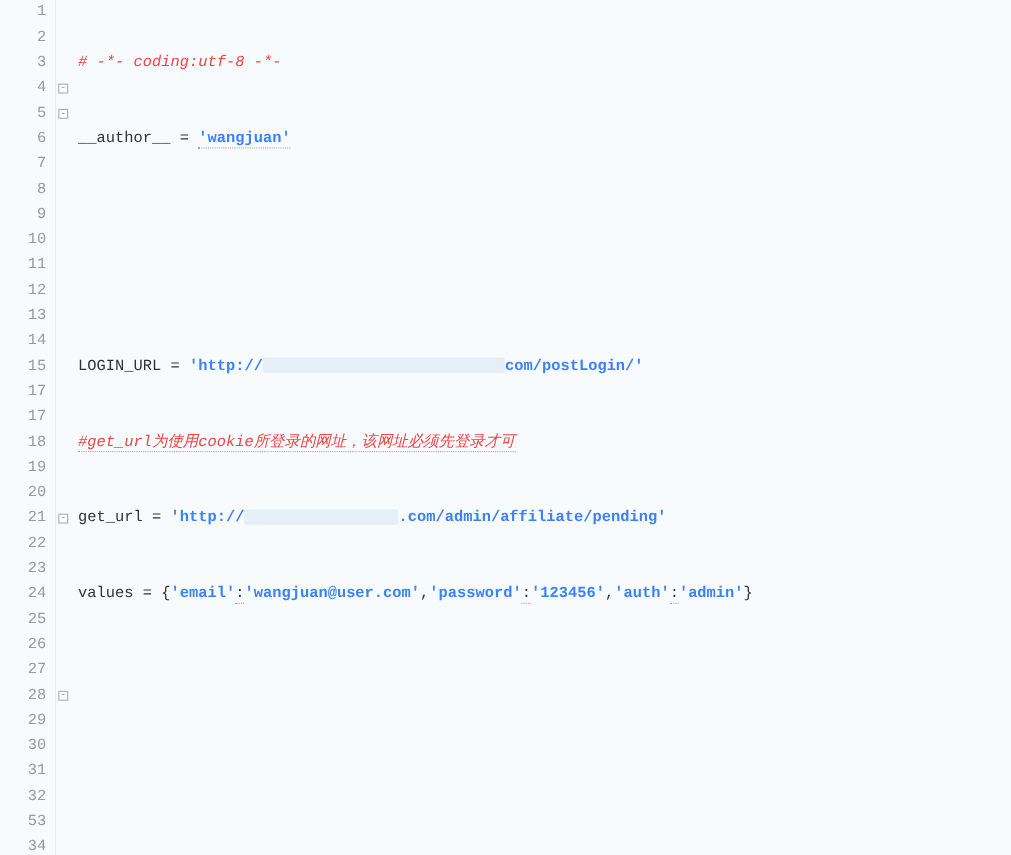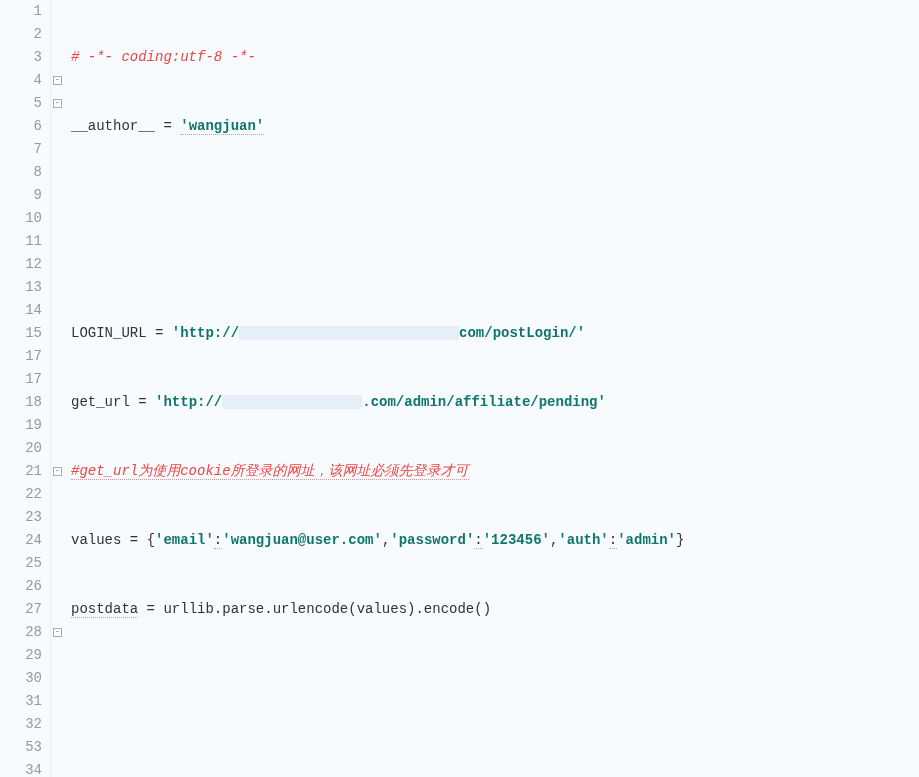--- a/index.html
+++ b/index.html
@@ -48,21 +48,21 @@
   }
   .code {
     padding-left: 6px;
     white-space: pre;
   }
   .line {
     height: 23px;
   }
   .comment { color: #ef4444; font-style: italic; }
   .kw      { color: #0a2a5a; font-weight: bold; }
-  .str     { color: #0f766e; font-weight: bold; }
+  .str     { color: #3b82f6; font-weight: bold; }
   .warn    { border-bottom: 1px dotted #c79aa0; }
   .redacted {
     display: inline-block;
     width: 220px;
     height: 14px;
     background: #e6eef7;
     vertical-align: middle;
     border-radius: 2px;
   }
   .redacted.sm { width: 140px; }
@@ -112,24 +112,23 @@
       <div class="fold-marker" style="top: 99px;">-</div>
       <div class="fold-marker" style="top: 467px;">-</div>
       <div class="fold-marker" style="top: 628px;">-</div>
     </div>
   <div class="code" id="code">
     <div class="line"><span class="comment"># -*- coding:utf-8 -*-</span></div>
     <div class="line"><span>__author__</span><span> = </span><span class="str warn">'wangjuan'</span></div>
     <div class="line"></div>
     <div class="line"></div>
     <div class="line"><span>LOGIN_URL</span><span> = </span><span class="str">'http://</span><span class="redacted"></span><span class="str">com/postLogin/'</span></div>
+    <div class="line"><span class="comment warn">#get_url为使用cookie所登录的网址，该网址必须先登录才可</span></div>
     <div class="line"><span>get_url</span><span> = </span><span class="str">'http://</span><span class="redacted sm"></span><span class="str">.com/admin/affiliate/pending'</span></div>
-    <div class="line"><span class="comment warn">#get_url为使用cookie所登录的网址，该网址必须先登录才可</span></div>
     <div class="line"><span>values</span><span> = {</span><span class="str">'email'</span><span class="warn">:</span><span class="str">'wangjuan@user.com'</span><span>,</span><span class="str">'password'</span><span class="warn">:</span><span class="str">'123456'</span><span>,</span><span class="str">'auth'</span><span class="warn">:</span><span class="str">'admin'</span><span>}</span></div>
-    <div class="line"><span class="warn">postdata</span><span> = urllib.parse.urlencode(values).encode()</span></div>
     
     
     
     
     
     
     
     
     
     

